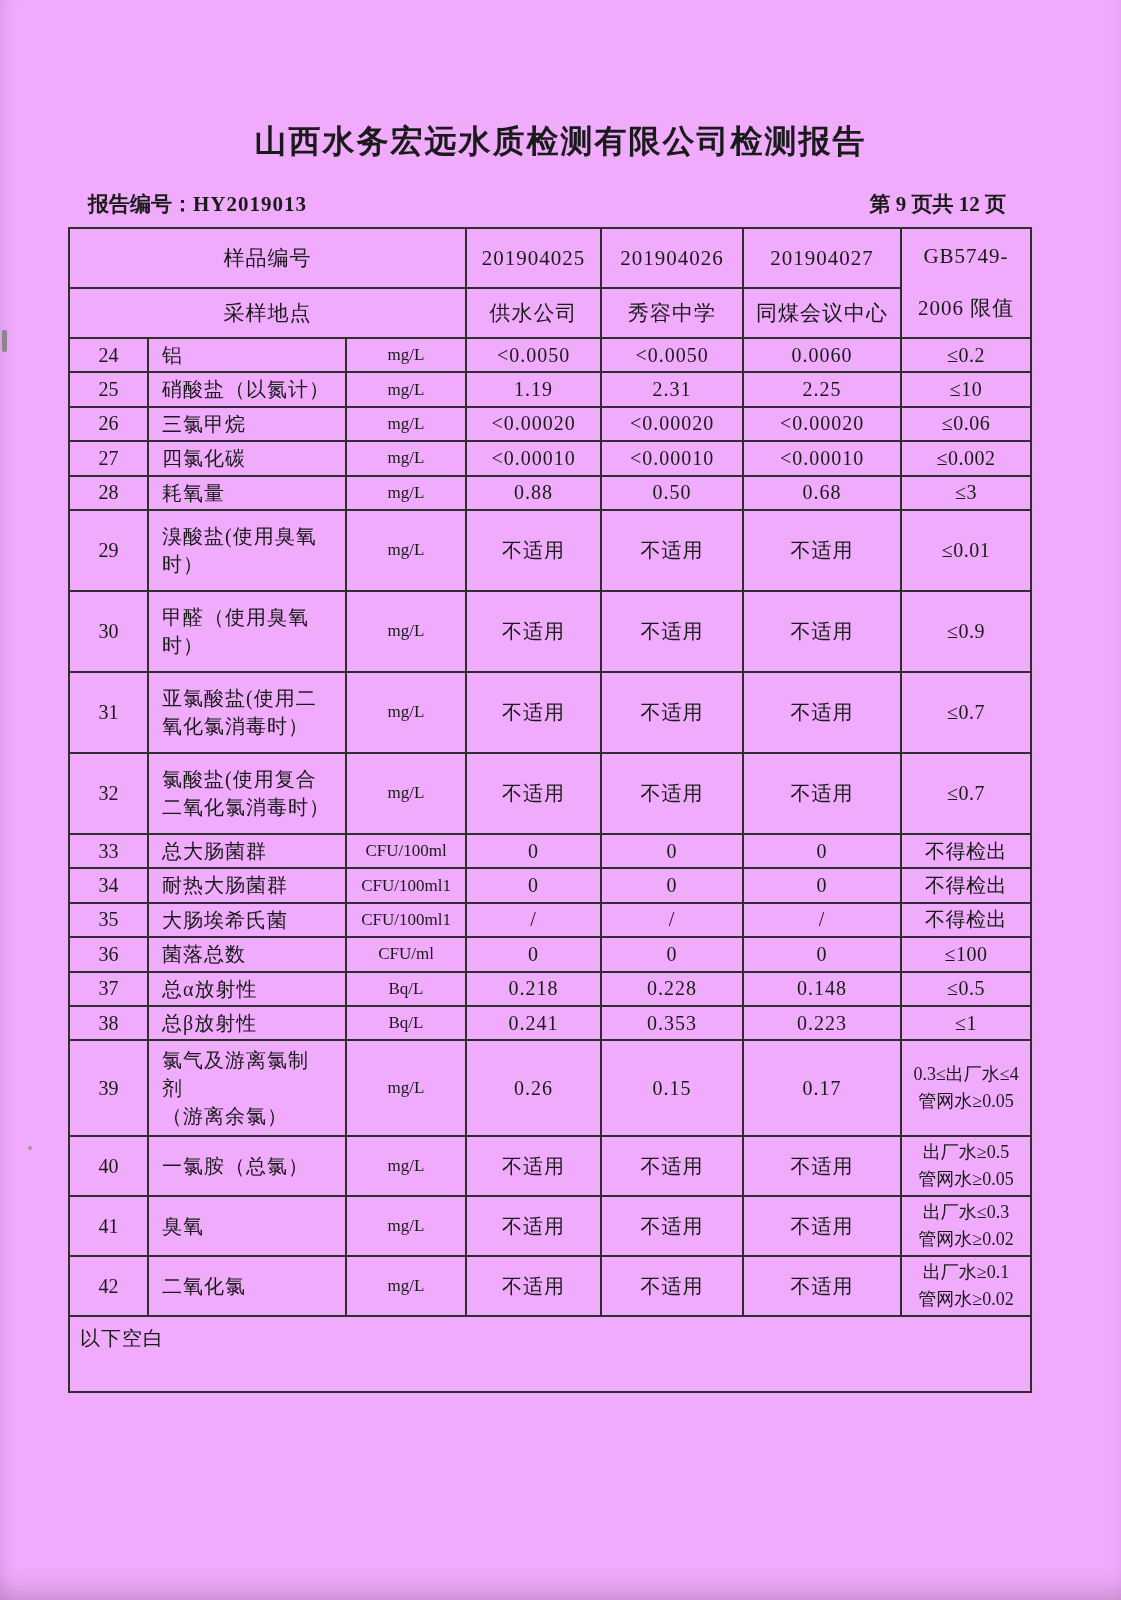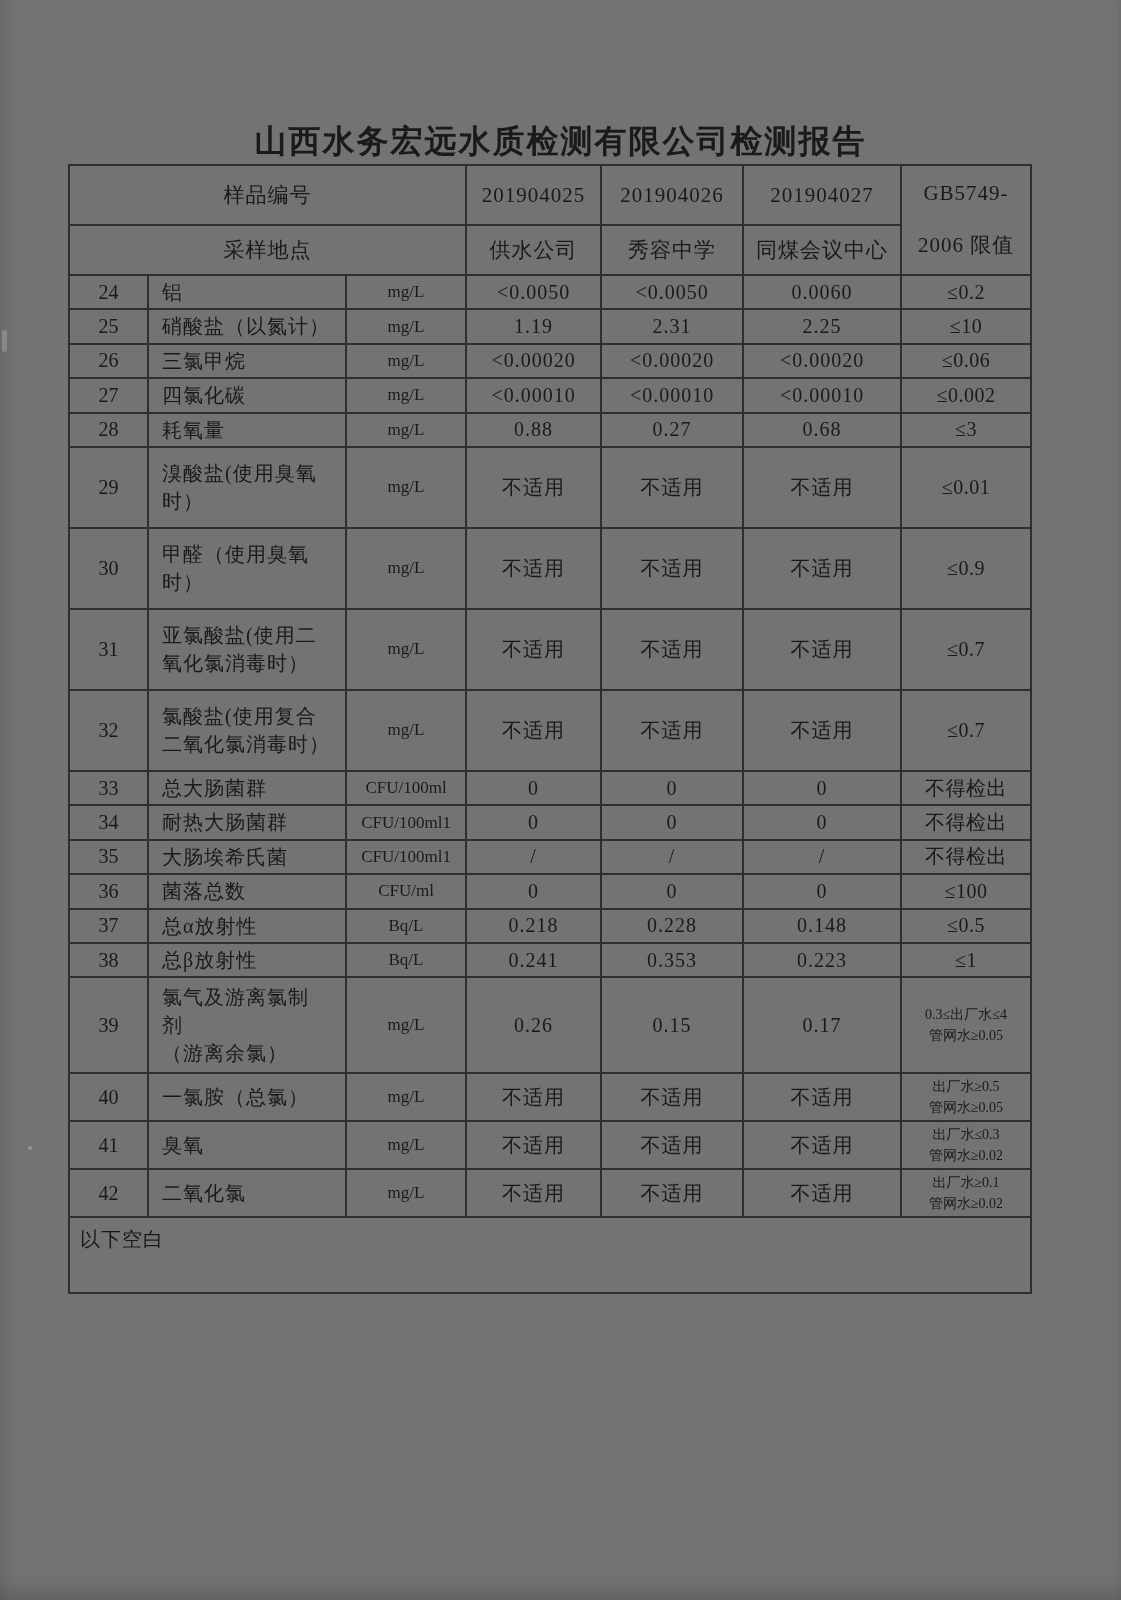--- a/index.html
+++ b/index.html
@@ -1,19 +1,19 @@
 <!DOCTYPE html>
 <html><head>
 <meta charset="utf-8">
 <style>
   * { margin:0; padding:0; box-sizing:border-box; }
   html,body { background:#e9e7e8; }
   .page {
     position:relative; width:1121px; height:1600px;
-    background:#737373;
+    background:#f0abfc;
     box-shadow: inset 0 -22px 28px -16px rgba(0,0,0,.20),
                 inset 16px 0 20px -16px rgba(0,0,0,.10),
                 inset -6px 0 10px -8px rgba(0,0,0,.06);
     font-family:"Liberation Serif","DejaVu Serif",serif;
     color:#1a1a1a; overflow:hidden;
   }
   .title {
     padding-top:120px; text-align:center;
     font-size:32px; font-weight:bold; letter-spacing:2px;
   }
@@ -38,36 +38,42 @@
   thead th { font-size:21px; letter-spacing:1px; }
   th.gb-cell { font-size:21px;border-radius:12px; }
   .gb-inner { display:flex; flex-direction:column; justify-content:space-around; height:102px; }
   tr.lines-1 { height:30px; }
   tr.lines-2 { height:81px;border-radius:23px; }
   tr.lines-3 { height:96px; }
   td.name { text-align:left; padding-left:13px; letter-spacing:1px; line-height:1.42; }
   td.unit { font-size:17px; }
   td.value { letter-spacing:1px; }
   td.limit { letter-spacing:0.5px; }
-  td.limit.small { font-size:14px; line-height:1.5; letter-spacing:0; padding:2px 1px; }
+  td.limit.small { font-size:18px; line-height:1.5; letter-spacing:0; padding:2px 1px; }
   tr.blank-row { height:76px; }
   td.blank { text-align:left; vertical-align:top; padding:8px 0 0 10px; font-size:20px; letter-spacing:1px; }
   .speck { position:absolute; background:#6a686a; border-radius:50%; }
   .speck.s1 { left:2px; top:330px; width:5px; height:22px; border-radius:2px; background:#8a8789; }
   .speck.s2 { left:28px; top:1146px; width:4px; height:4px; background:#9b989a; }
 </style>
 </head>
 <body>
 
 <div class="page">
   <div class="speck s1"></div>
   <div class="speck s2"></div>
 
   <div class="title">山西水务宏远水质检测有限公司检测报告</div>
 
+  <div class="meta">
+    <div>
+      <span>报告编号：</span><span class="num">HY2019013</span>
+    </div>
+    <div>第 9 页共 12 页</div>
+  </div>
 
   <table class="report">
     <colgroup>
       <col style="width:79px">
         <col style="width:198px">
         <col style="width:120px">
       <col style="width:135px">
         <col style="width:142px">
         <col style="width:158px">
       <col style="width:130px">
@@ -127,21 +133,21 @@
           <td class="value">&lt;0.00010</td>
           <td class="value">&lt;0.00010</td>
           <td class="value">&lt;0.00010</td>
           <td class="limit">≤0.002</td>
         </tr>
         <tr class="lines-1">
           <td class="no">28</td>
           <td class="name">耗氧量</td>
           <td class="unit">mg/L</td>
           <td class="value">0.88</td>
-          <td class="value">0.27</td>
+          <td class="value">0.50</td>
           <td class="value">0.68</td>
           <td class="limit">≤3</td>
         </tr>
         <tr class="lines-2">
           <td class="no">29</td>
           <td class="name">
             <div>溴酸盐(使用臭氧</div>
             <div>时）</div>
           </td>
           <td class="unit">mg/L</td>

